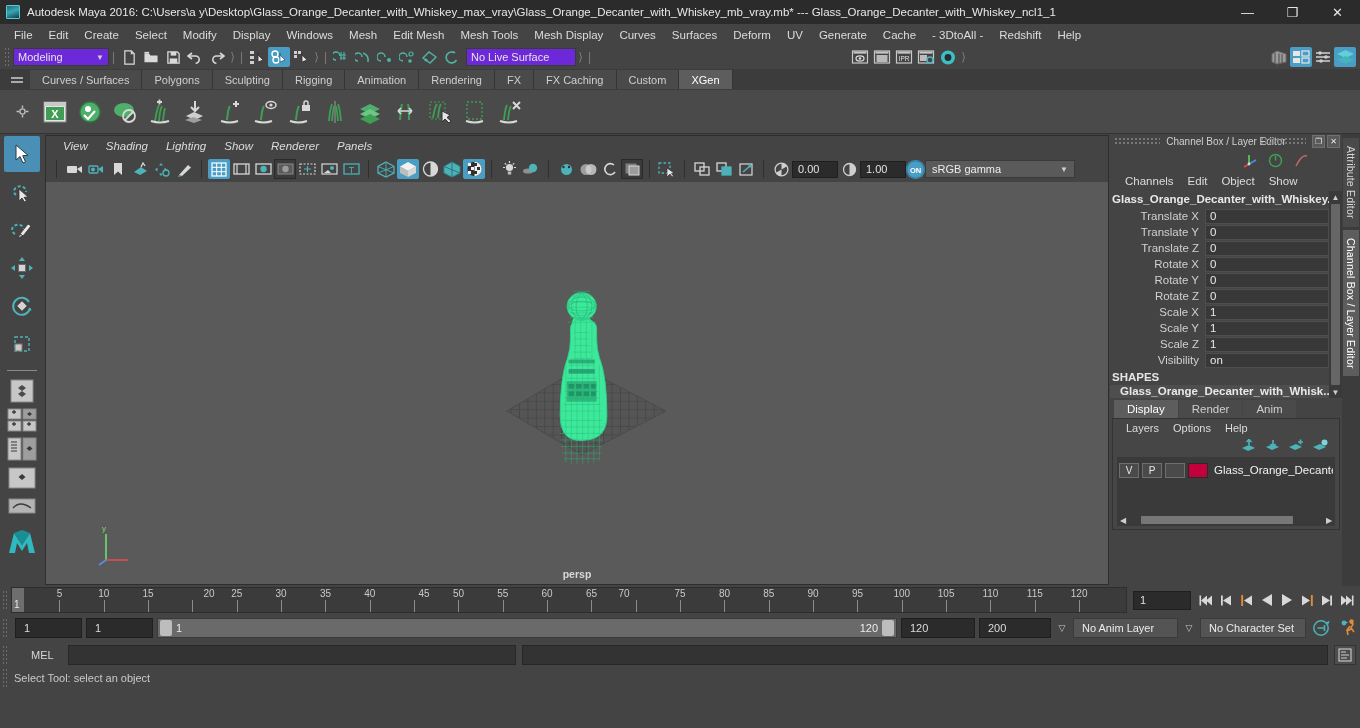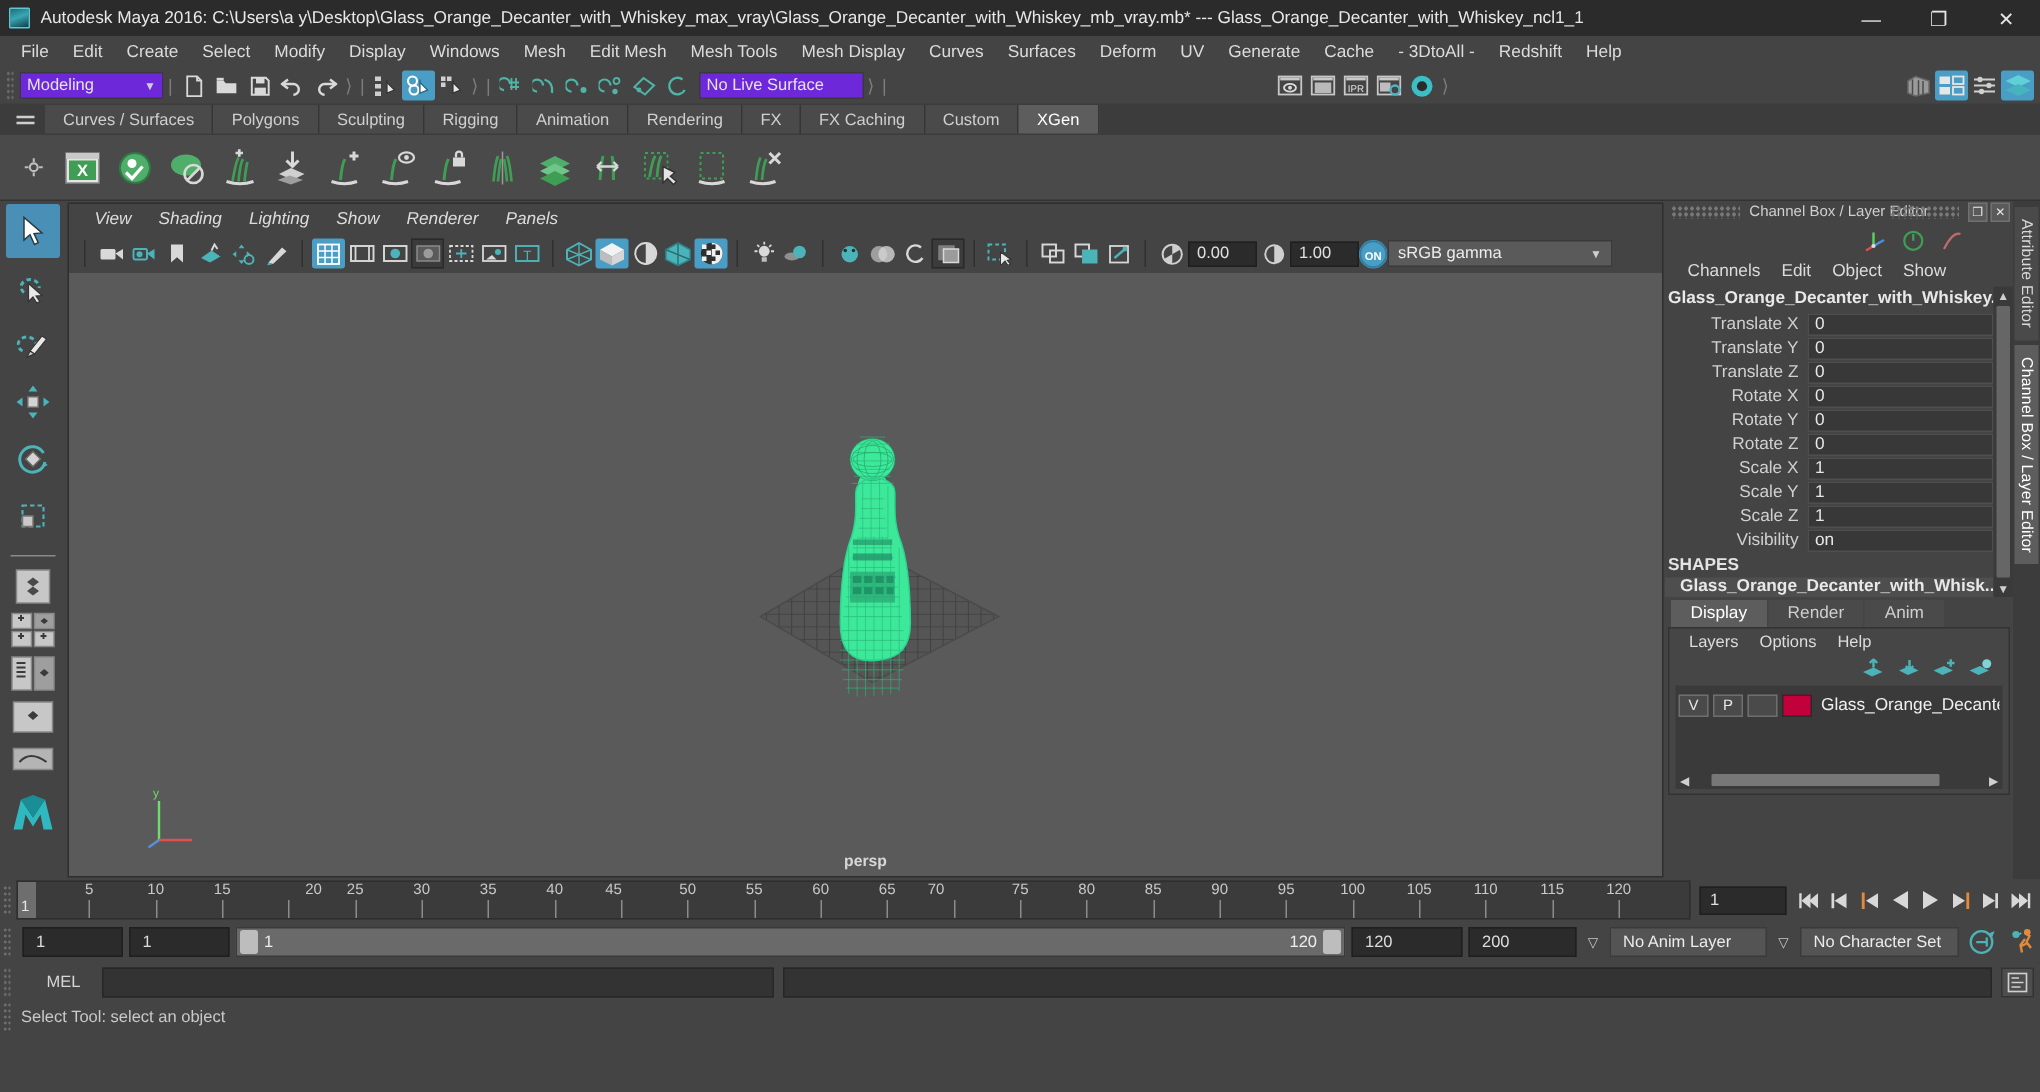--- a/index.html
+++ b/index.html
@@ -1092,21 +1092,21 @@
       <div class="ticklabel" style="left: 185px; margin-left: 12px;">20</div>
       <div class="tick" style="left: 224.8px;"></div>
       <div class="ticklabel" style="left: 224.8px;">25</div>
       <div class="tick" style="left: 269.133px;"></div>
       <div class="ticklabel" style="left: 269.133px;">30</div>
       <div class="tick" style="left: 313.467px;"></div>
       <div class="ticklabel" style="left: 313.467px;">35</div>
       <div class="tick" style="left: 357.8px;"></div>
       <div class="ticklabel" style="left: 357.8px;">40</div>
       <div class="tick" style="left: 402.133px;"></div>
-      <div class="ticklabel" style="left: 397px;">45</div>
+      <div class="ticklabel" style="left: 412px;">45</div>
       <div class="tick" style="left: 446.467px;"></div>
       <div class="ticklabel" style="left: 446.467px;">50</div>
       <div class="tick" style="left: 490.8px;"></div>
       <div class="ticklabel" style="left: 490.8px;">55</div>
       <div class="tick" style="left: 535.133px;"></div>
       <div class="ticklabel" style="left: 535.133px;">60</div>
       <div class="tick" style="left: 579.467px;"></div>
       <div class="ticklabel" style="left: 579.467px;">65</div>
       <div class="tick" style="left: 623.8px;"></div>
       <div class="ticklabel" style="left: 612px;">70</div>

